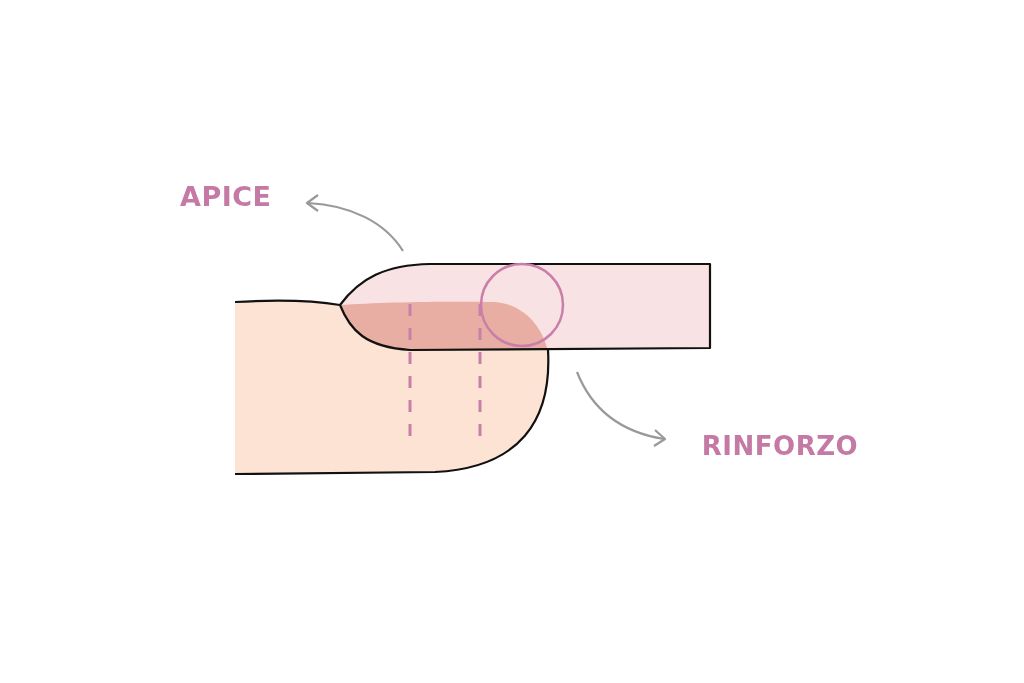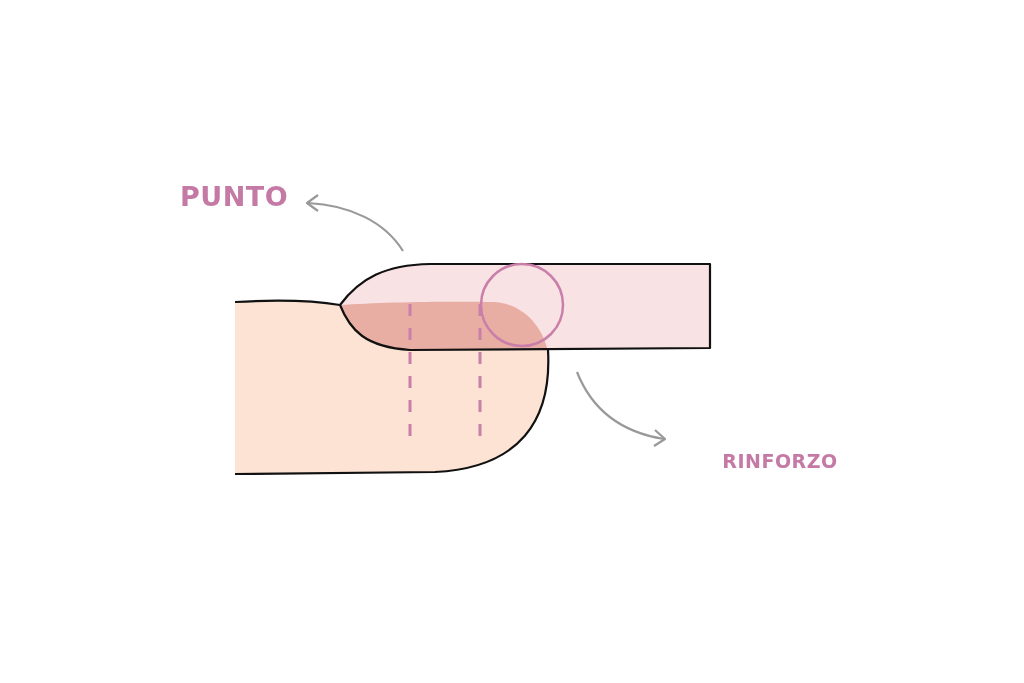--- a/index.html
+++ b/index.html
@@ -20,22 +20,22 @@
       line-height: 1.15;
       white-space: nowrap;
     }
     .label-apice {
       left: 180px;
       top: 181px;
       font-size: 27px;
     }
     .label-stress {
       left: 640px;
-      top: 451px;
-      font-size: 19px;
+      top: 432px;
+      font-size: 26px;
       text-align: center;
       width: 280px;
     }
     .label-stress span { display: block; }
   </style>
 </head>
 <body>
 
 <div class="canvas">
 
@@ -79,19 +79,19 @@
       <path d="M403 251 C 385 222, 350 205, 308 203" fill="none" stroke="#999" stroke-width="2.2"></path>
       <path d="M318 195 L 307 203 L 318 211" fill="none" stroke="#999" stroke-width="2.2" stroke-linejoin="round"></path>
     </g>
 
     <g>
       <path d="M577 372 C 592 410, 620 432, 664 439" fill="none" stroke="#999" stroke-width="2.2"></path>
       <path d="M655 430 L 665 439 L 654 446" fill="none" stroke="#999" stroke-width="2.2" stroke-linejoin="round"></path>
     </g>
   </svg>
 
-  <div class="label label-apice">PUNTO</div>
+  <div class="label label-apice">APICE</div>
 
   <div class="label label-stress">
     <span>RINFORZO</span>
   </div>
 
 </div>
 
 </body></html>

